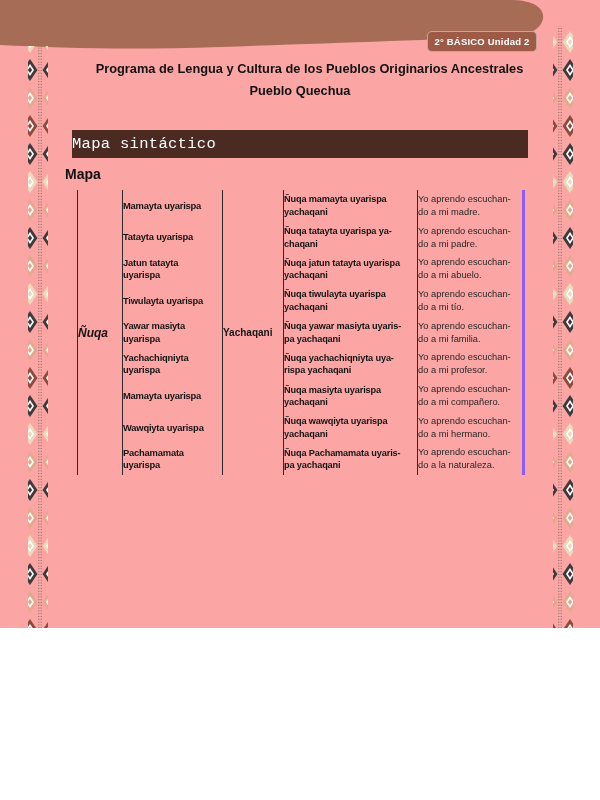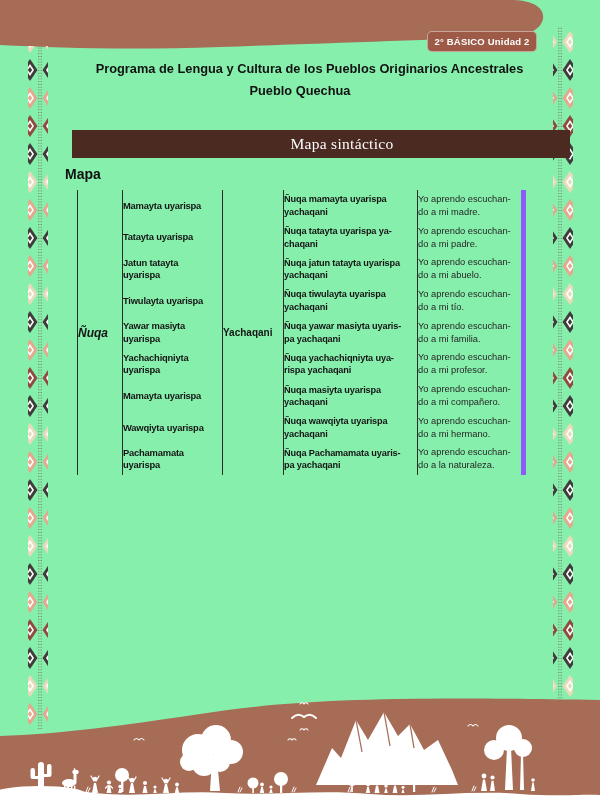--- a/index.html
+++ b/index.html
@@ -1,16 +1,16 @@
 <!DOCTYPE html>
 <html style="--terracotta: #a76c56; --badge_bg: #9c5a47; --title_bar_bg: #4b2a22; --pattern_cream: #ead9ba; --pattern_salmon: #e5a78e; --pattern_dark: #3f3b3b; --pattern_maroon: #8e4a3c;"><head>
 <meta charset="utf-8">
 <style>
   html,body{margin:0;padding:0;background:#fff;}
-  .page{position:relative;width:600px;height:800px;background:#86efac;overflow:hidden;
+  .page{position:relative;width:600px;height:628px;background:#fca5a5;overflow:hidden;
         font-family:"Liberation Sans",sans-serif;}
   .decor{position:absolute;left:0;top:0;width:600px;height:800px;z-index:0;}
 
   
   .pc-salmon{color:var(--pattern_salmon,#e5a78e);}
   .pc-cream{color:var(--pattern_cream,#ead9ba);}
   .pc-dark{color:var(--pattern_dark,#3f3b3b);}
   .pc-maroon{color:var(--pattern_maroon,#8e4a3c);}
   .pattern-edge{stroke:#6f5b4e;stroke-width:.9;stroke-dasharray:1,1.8;}
   .fill-terr{fill:var(--terracotta,#a76c56);}
@@ -24,30 +24,30 @@
          background:var(--badge_bg,#9c5a47);border:1px solid rgba(255,255,255,.45);
          border-radius:5px;color:#fff;font-size:9.5px;font-weight:600;letter-spacing:.2px;
          display:flex;align-items:center;justify-content:center;box-sizing:border-box;}
 
   .header{position:absolute;top:61px;left:0;width:600px;text-align:center;z-index:1;color:#121212;}
   .header .l1{font-size:12.8px;font-weight:bold;margin-left:19px;}
   .header .l2{font-size:12.8px;font-weight:bold;margin-top:7px;}
 
   .titlebar{position:absolute;top:130px;left:72px;width:456px;height:28px;z-index:1;
             background:var(--title_bar_bg,#4b2a22);color:#fdfdfd;
-            display:flex;align-items:center;justify-content:center;
-            font-family:Liberation Serif, serif;font-size:15.5px;letter-spacing:.3px;padding-left:42px;}
+            display:flex;align-items:center;
+            font-family:Liberation Mono, monospace;font-size:15.5px;letter-spacing:.3px;}
 
   .map-label{position:absolute;top:166px;left:65px;z-index:1;font-size:14px;font-weight:bold;color:#111;}
 
   table.map{position:absolute;top:190px;left:77px;width:446px;z-index:1;
             border-collapse:collapse;table-layout:fixed;}
   table.map tr{height:31.7px;}
   table.map td{border-left:1px solid #2b2b2b;vertical-align:middle;padding:0;overflow:visible;}
-  table.map td:last-child{border-right:5px solid #8b5cf6;}
+  table.map td:last-child{border-right:3px solid #8b5cf6;}
   .cell-subject{font-weight:bold;font-size:12px;padding-left:7px;color:#141414;font-style:italic;}
   .cell-verb{font-weight:bold;font-size:10px;padding-left:6px;color:#141414;}
   .cell-phrase{font-weight:bold;font-size:9.4px;letter-spacing:-.2px;padding-left:9px;
                white-space:pre;line-height:1.3;color:#141414;}
   .cell-sentence{font-weight:bold;font-size:9.2px;letter-spacing:-.15px;padding-left:6px;
                  white-space:pre;line-height:1.35;color:#141414;}
   .cell-translation{font-size:9.3px;padding-left:6px;padding-right:3px;
                     white-space:pre;line-height:1.4;color:#262626;}
 </style>
 </head>

